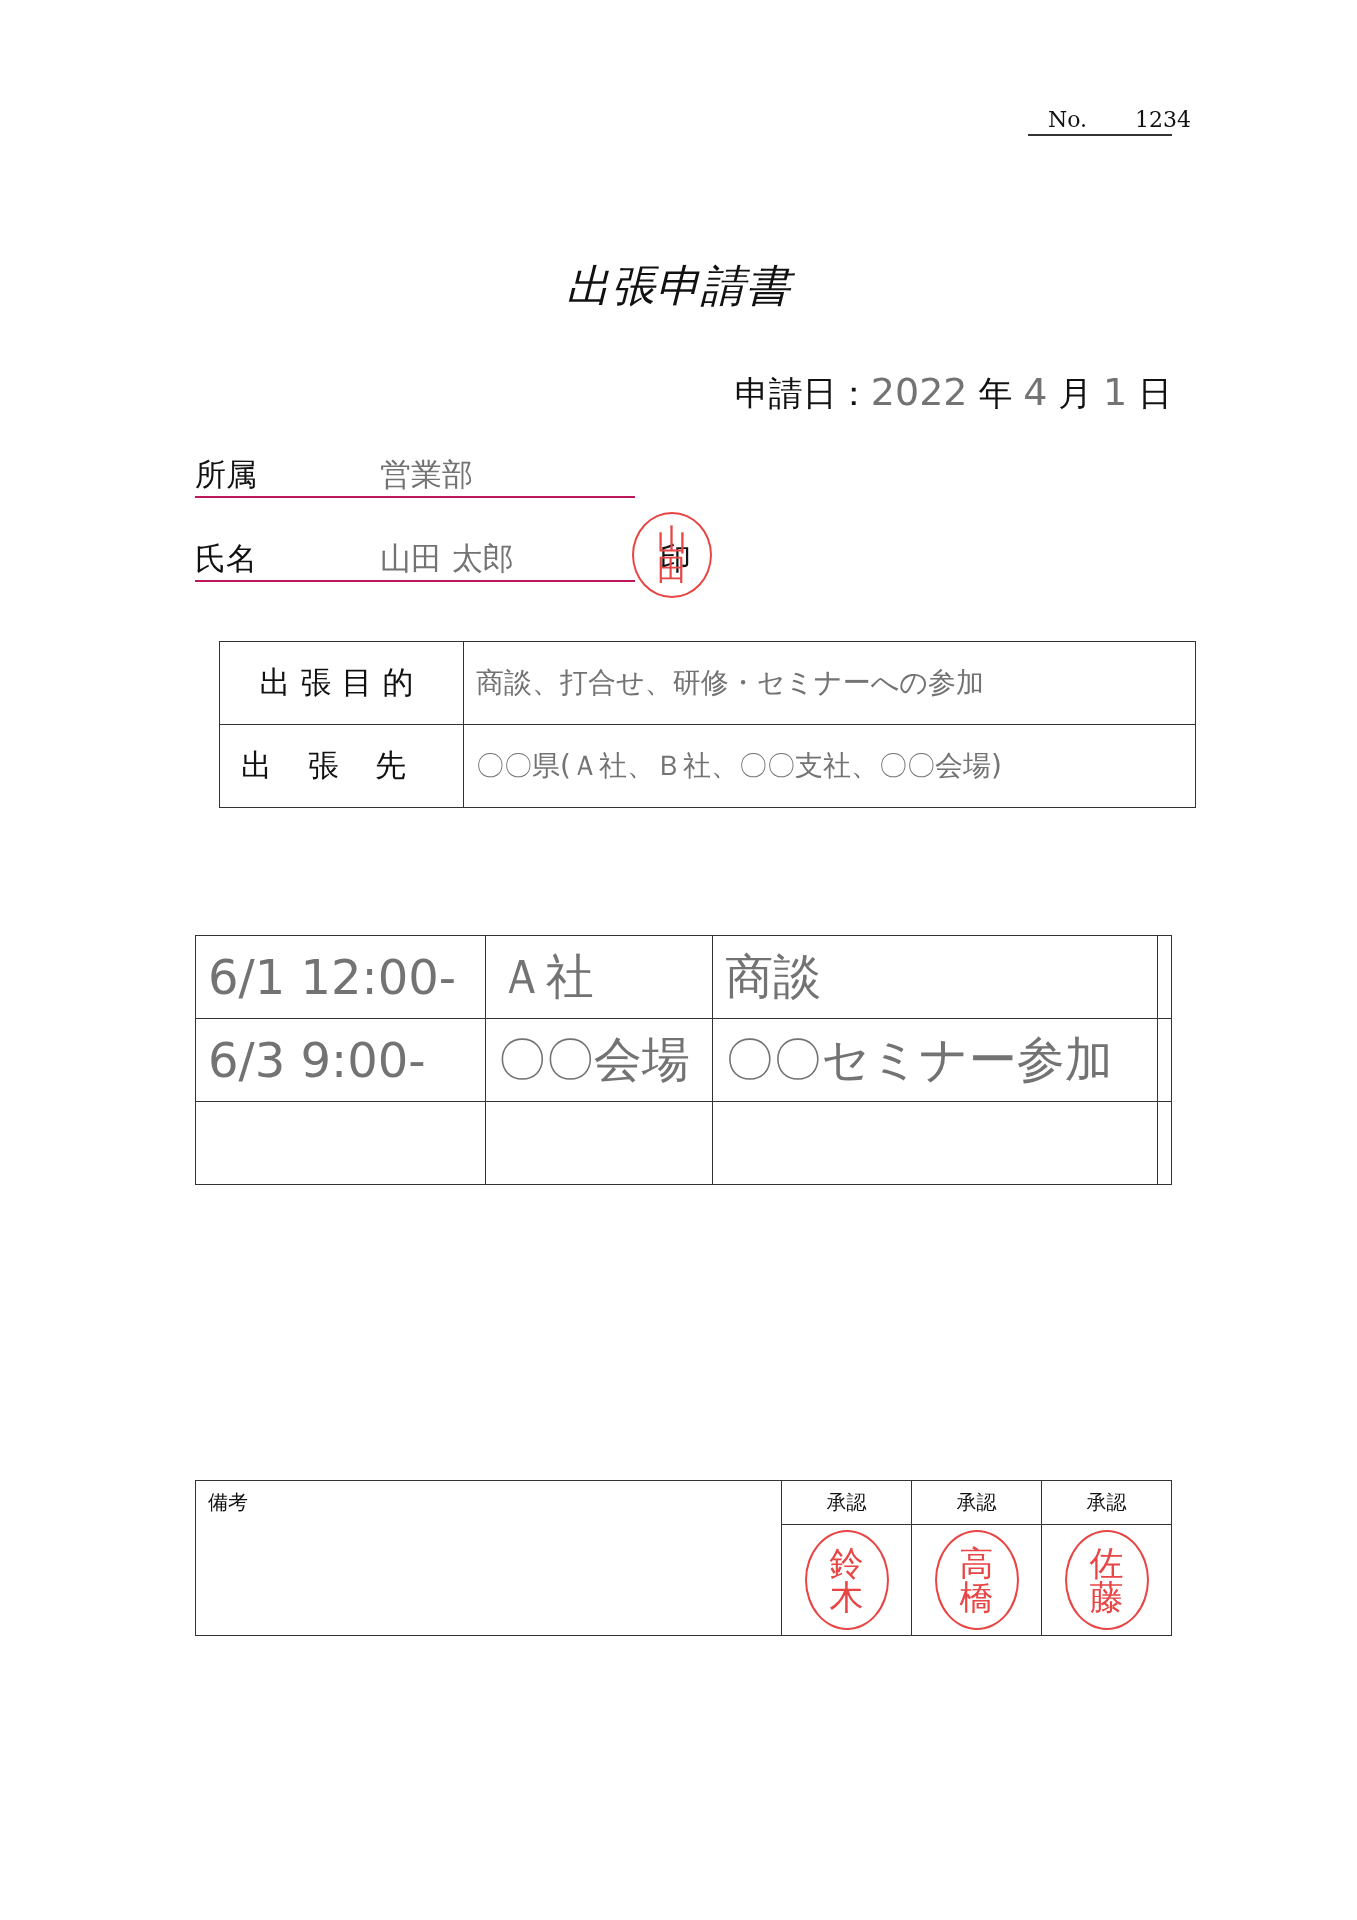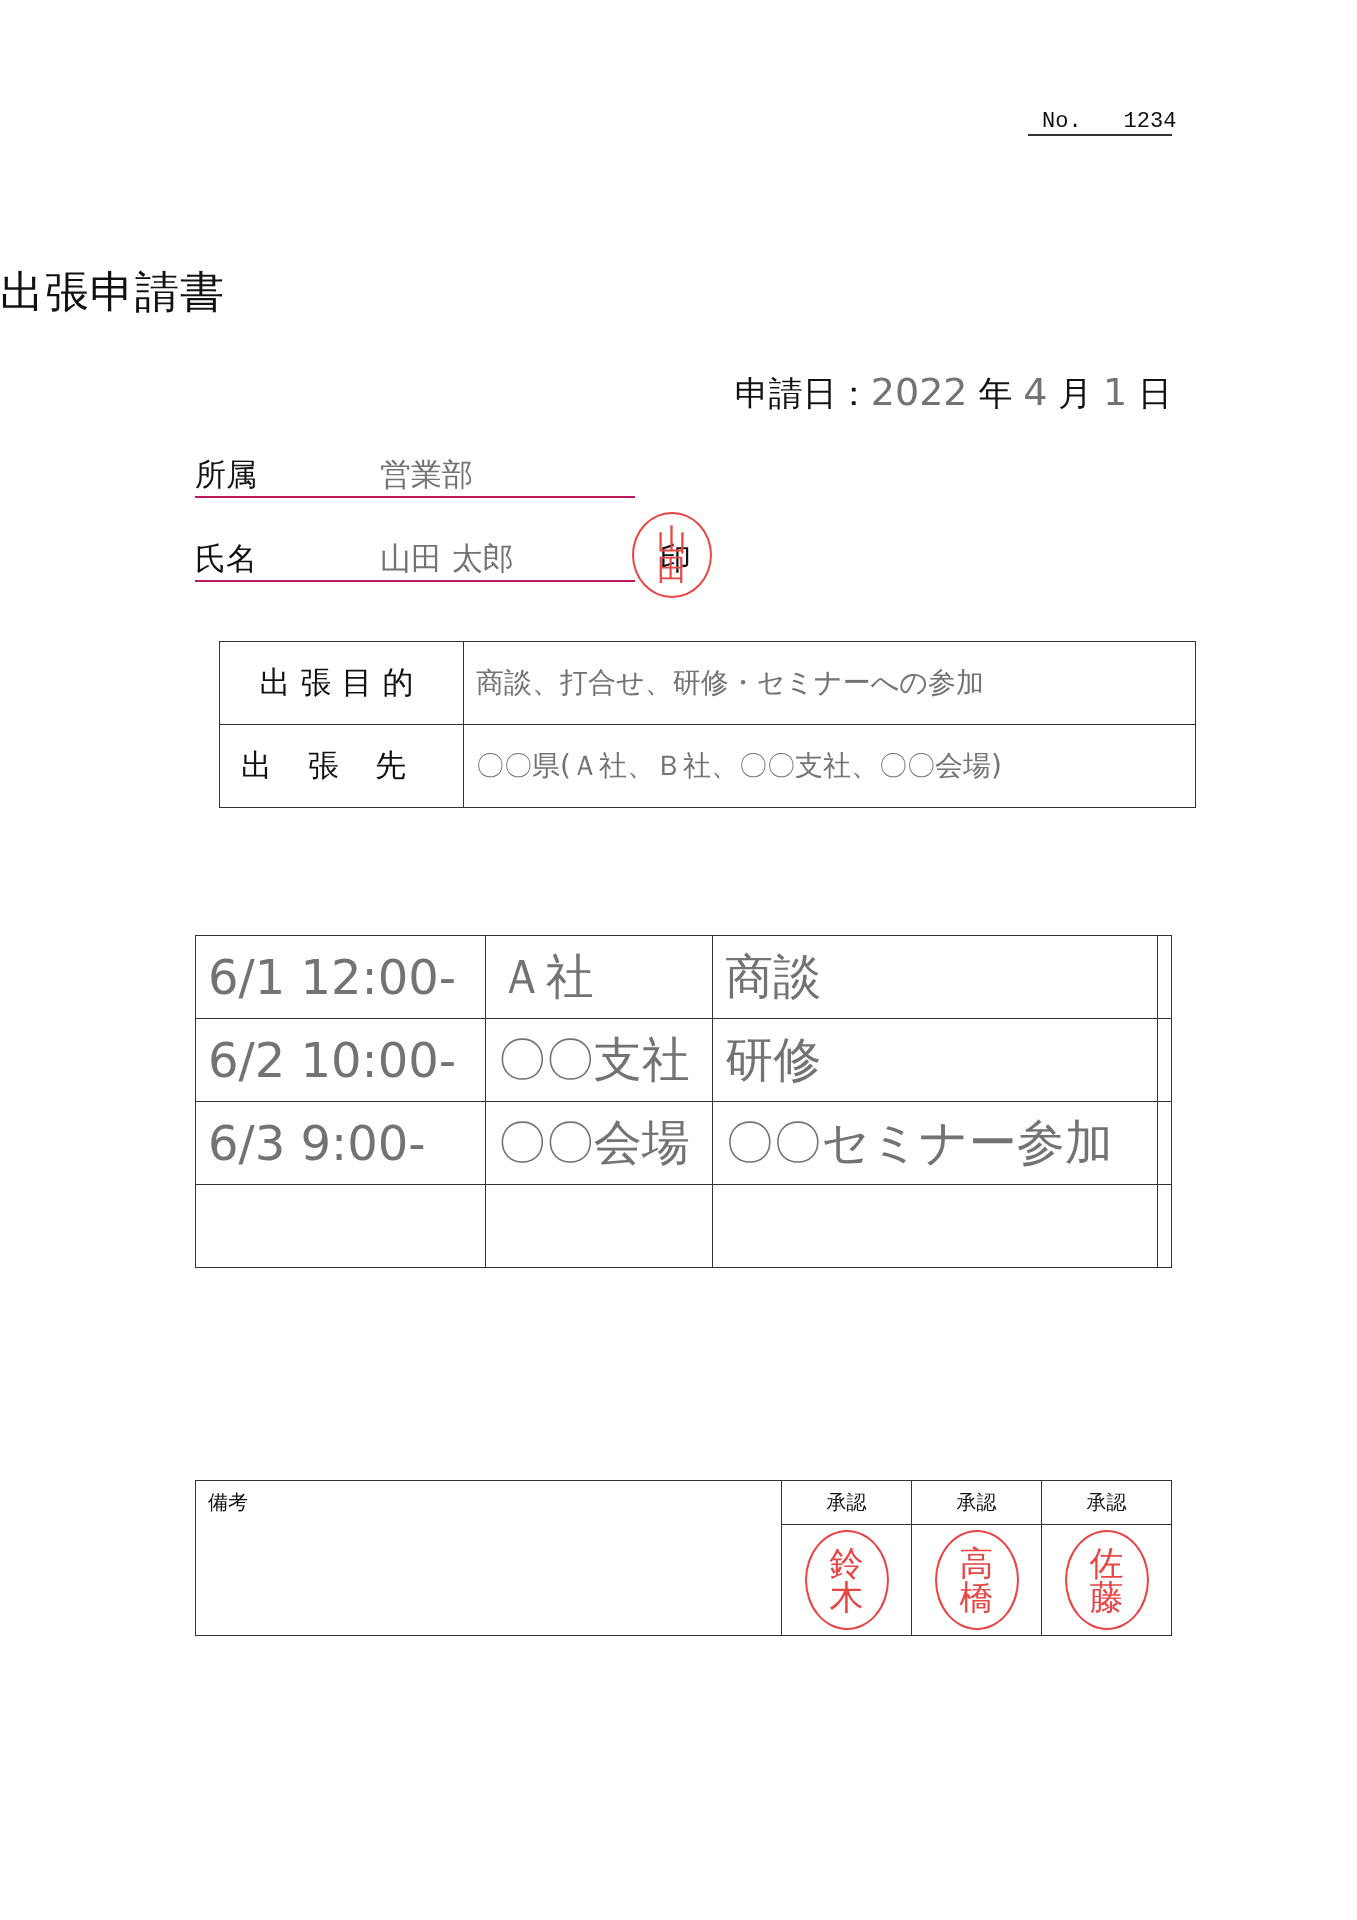--- a/index.html
+++ b/index.html
@@ -1,21 +1,21 @@
 <!DOCTYPE html>
 <html><head>
 <meta charset="utf-8">
 <style>
   html,body{margin:0;padding:0;background:#fff;}
   body{width:1357px;height:1920px;position:relative;overflow:hidden;font-family:"DejaVu Serif","Liberation Serif",serif;color:#111;}
   .abs{position:absolute;}
   .red{color:#737373;font-family:"DejaVu Sans","Liberation Sans",sans-serif;}
   .docno{left:1028px;top:106px;width:144px;height:28px;border-bottom:2px solid #333;font-size:22px;line-height:28px;}
-  .docno span{margin-left:14px;font-family:Liberation Mono, monospace;}
-  .title{left:0;width:1357px;top:262px;text-align:left;font-size:44px;line-height:60px;letter-spacing:1px;}
+  .docno span{margin-left:20px;}
+  .title{left:0;width:1357px;top:256px;text-align:center;font-size:44px;line-height:60px;letter-spacing:1px;font-style:italic;}
   .appdate{right:185px;top:368px;font-size:34px;line-height:48px;white-space:nowrap;}
   .appdate .red{font-size:38px;}
   .field{left:195px;width:440px;height:40px;border-bottom:2px solid #be185d;font-size:31px;line-height:40px;}
   .field .lbl{position:absolute;left:0;bottom:2px;}
   .field .val{position:absolute;left:185px;bottom:2px;font-size:31px;}
   .seal-in{font-size:31px;position:absolute;left:465px;bottom:2px;}
   .stamp{border:2px solid #e84545;border-radius:50%;color:#e84545;display:flex;flex-direction:column;align-items:center;justify-content:center;font-family:"DejaVu Serif",serif;line-height:1;}
   table{border-collapse:collapse;position:absolute;}
   td{border:1.5px solid #333;padding:0;}
   .t1{left:195px;top:641px;width:977px;margin-left:24px;}
@@ -81,26 +81,20 @@
 
 <table class="t2">
   <tbody>
   <tr>
     <td class="c red">6/1 12:00-</td>
     <td class="c red">Ａ社</td>
     <td class="c red">商談</td>
     <td class="c red"></td>
   </tr>
   <tr>
-    <td class="c red">6/2 10:00-</td>
-    <td class="c red">〇〇支社</td>
-    <td class="c red">研修</td>
-    <td class="c red"></td>
-  </tr>
-  <tr>
     <td class="c red">6/3 9:00-</td>
     <td class="c red">〇〇会場</td>
     <td class="c red">〇〇セミナー参加</td>
     <td class="c red"></td>
   </tr>
   <tr>
     <td class="c red"></td>
     <td class="c red"></td>
     <td class="c red"></td>
     <td class="c red"></td>

